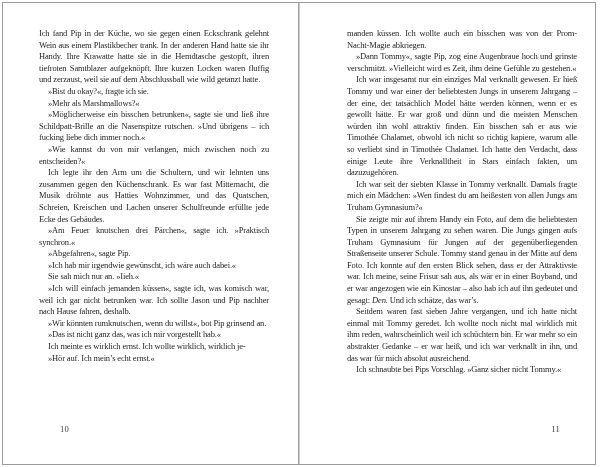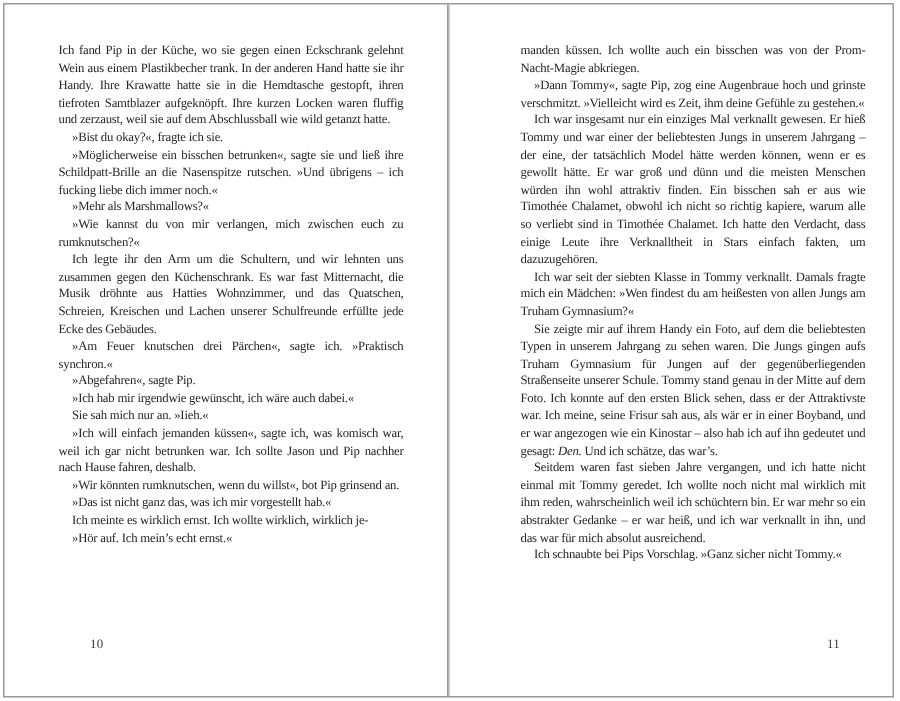--- a/index.html
+++ b/index.html
@@ -67,23 +67,23 @@
 </style>
 </head>
 <body>
 
 <div class="spread">
 
   <div class="page page-left">
     <div class="text-col">
       <p>Ich fand Pip in der Küche, wo sie gegen einen Eckschrank gelehnt Wein aus einem Plastikbecher trank. In der anderen Hand hatte sie ihr Handy. Ihre Krawatte hatte sie in die Hemdtasche gestopft, ihren tiefroten Samtblazer aufgeknöpft. Ihre kurzen Locken waren fluffig und zerzaust, weil sie auf dem Abschlussball wie wild getanzt hatte.</p>
       <p class="ind">»Bist du okay?«, fragte ich sie.</p>
+      <p class="ind">»Mehr als Marshmallows?«</p>
       <p class="ind">»Möglicherweise ein bisschen betrunken«, sagte sie und ließ ihre Schildpatt-Brille an die Nasenspitze rutschen. »Und übrigens – ich fucking liebe dich immer noch.«</p>
-      <p class="ind">»Mehr als Marshmallows?«</p>
-      <p class="ind">»Wie kannst du von mir verlangen, mich zwischen euch zu rumknutschen?«</p>
+      <p class="ind">»Wie kannst du von mir verlangen, mich zwischen noch zu entscheiden?«</p>
       <p class="ind">Ich legte ihr den Arm um die Schultern, und wir lehnten uns zusammen gegen den Küchenschrank. Es war fast Mitternacht, die Musik dröhnte aus Hatties Wohnzimmer, und das Quatschen, Schreien, Kreischen und Lachen unserer Schulfreunde erfüllte jede Ecke des Gebäudes.</p>
       <p class="ind">»Am Feuer knutschen drei Pärchen«, sagte ich. »Praktisch synchron.«</p>
       <p class="ind">»Abgefahren«, sagte Pip.</p>
       <p class="ind">»Ich hab mir irgendwie gewünscht, ich wäre auch dabei.«</p>
       <p class="ind">Sie sah mich nur an. »Iieh.«</p>
       <p class="ind">»Ich will einfach jemanden küssen«, sagte ich, was komisch war, weil ich gar nicht betrunken war. Ich sollte Jason und Pip nachher nach Hause fahren, deshalb.</p>
       <p class="ind">»Wir könnten rumknutschen, wenn du willst«, bot Pip grinsend an.</p>
       <p class="ind">»Das ist nicht ganz das, was ich mir vorgestellt hab.«</p>
       <p class="ind">Ich meinte es wirklich ernst. Ich wollte wirklich, wirklich je-</p>
       <p class="ind">»Hör auf. Ich mein’s echt ernst.«</p>

